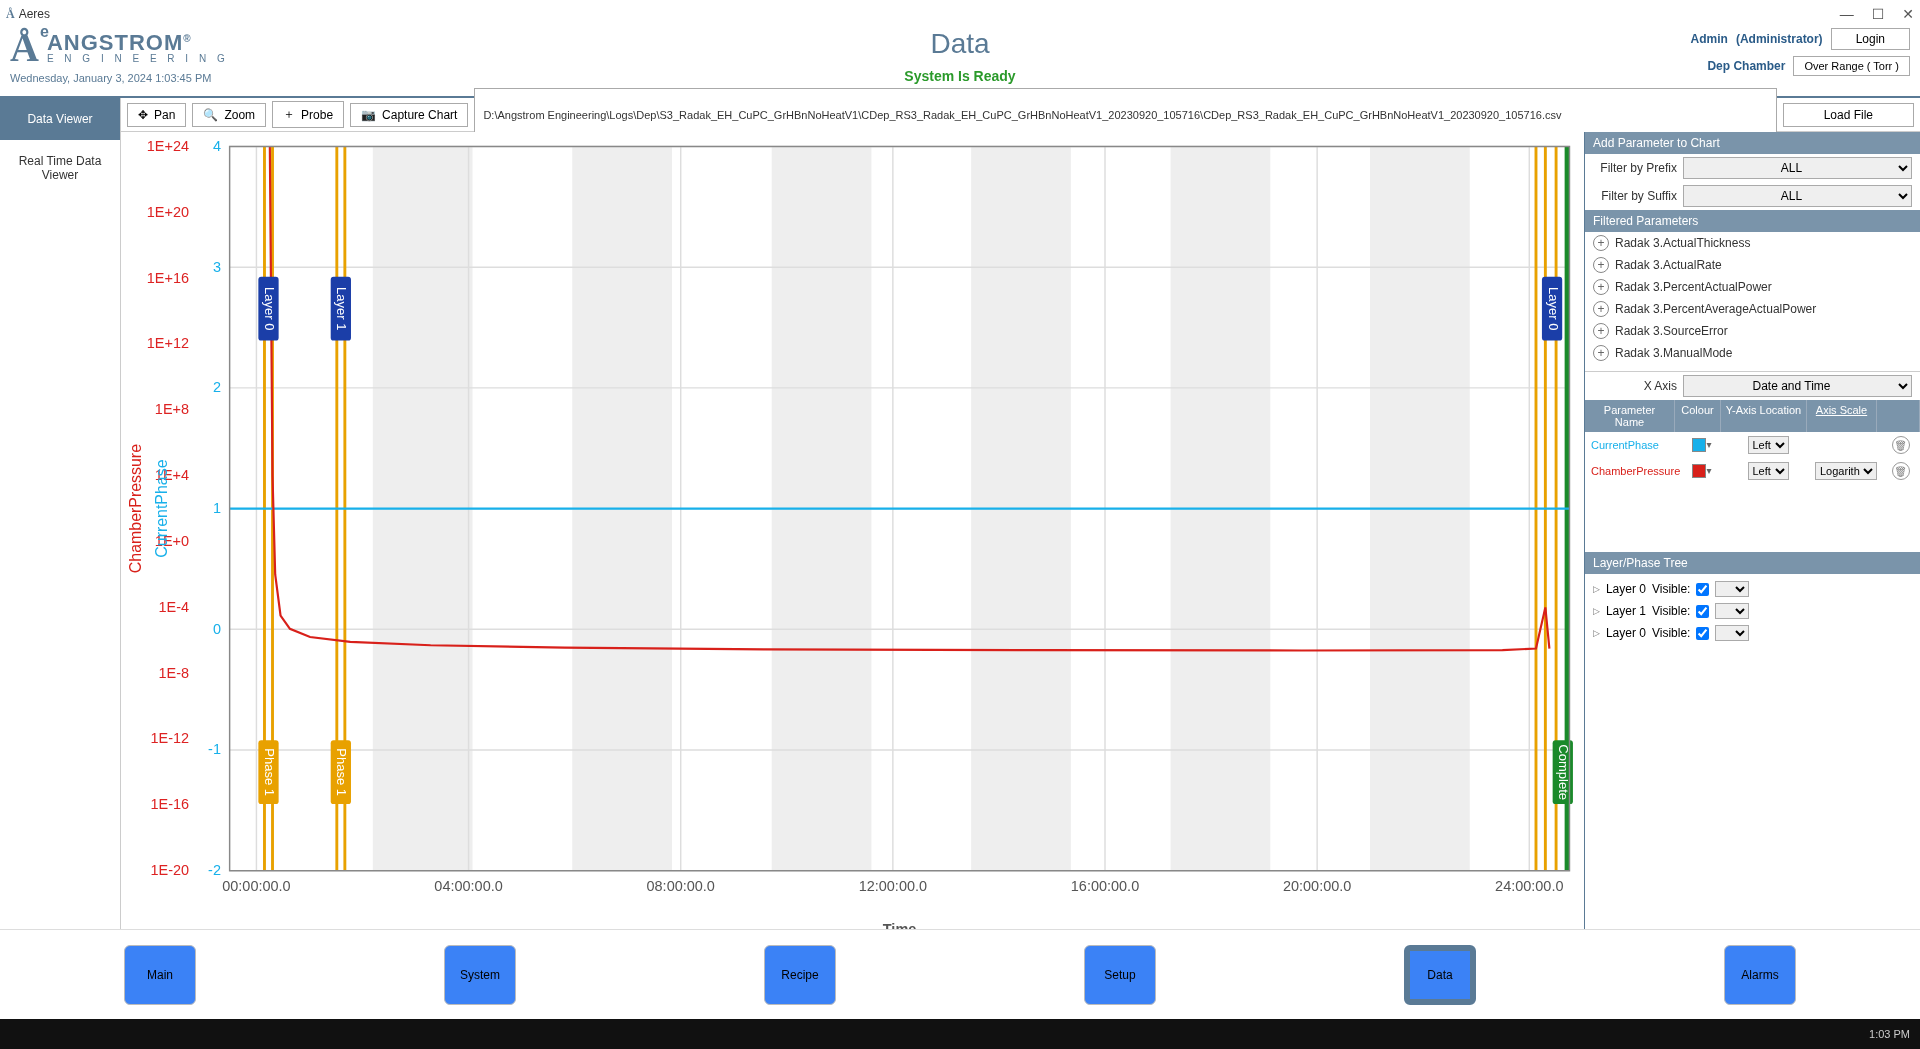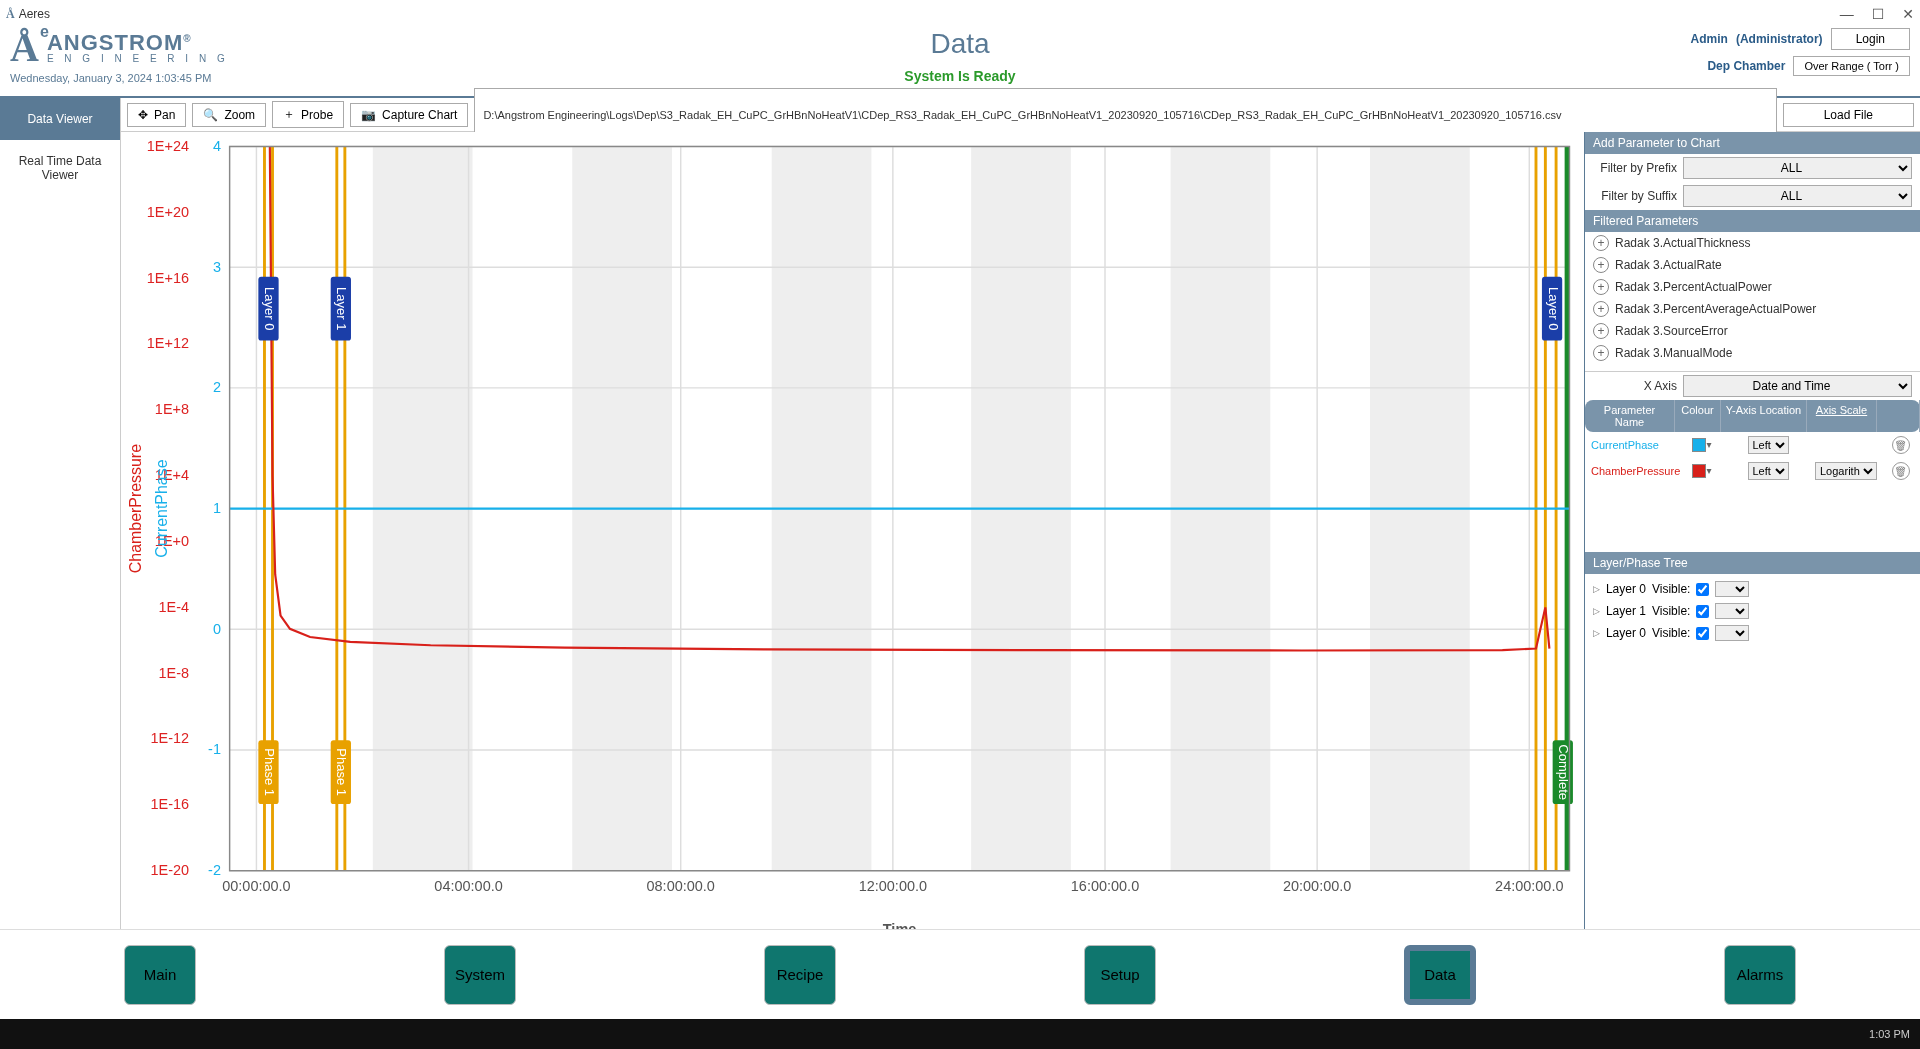--- a/index.html
+++ b/index.html
@@ -47,21 +47,21 @@
 .content { flex: 1; display: flex; overflow: hidden; }
 .chart-wrap { flex: 1; position: relative; background: #fff; }
 .right-panel { width: 336px; display: flex; flex-direction: column; border-left: 1px solid #5a7a95; font-size: 12px; }
 .panel-hdr { background: #7a94aa; color: #fff; padding: 4px 8px; font-size: 12px; }
 .panel-row { display: flex; align-items: center; padding: 3px 8px; gap: 6px; }
 .panel-row label { width: 84px; text-align: right; color: #333; }
 .panel-row select, .panel-row input { flex: 1; border: 1px solid #aaa; padding: 2px 4px; font-size: 12px; text-align: center; }
 .param-list { flex: 0 0 140px; overflow-y: scroll; border-bottom: 1px solid #ccc; position: relative; }
 .param-item { display: flex; align-items: center; gap: 6px; padding: 3px 8px; font-size: 12px; color: #333; }
 .plusbtn { width: 16px; height: 16px; border: 1px solid #888; border-radius: 50%; display: inline-flex; align-items: center; justify-content: center; font-size: 12px; color: #666; cursor: pointer; line-height: 1; }
-.cols-hdr { display: flex; background: #7a94aa; color: #fff; font-size: 11px; border-radius: 8px; }
+.cols-hdr { display: flex; background: #7a94aa; color: #fff; font-size: 11px; }
 .cols-hdr > div { padding: 4px; border-right: 1px solid #9ab; text-align: center; }
 .col-pname { width: 90px; }
 .col-color { width: 46px; }
 .col-loc { width: 86px; }
 .col-scale { width: 70px; text-decoration: underline; }
 .col-del { flex: 1; }
 .axis-row-wrap { height: 120px; }
 .axis-row { display: flex; align-items: center; padding: 4px 0 4px 4px; font-size: 11px; }
 .axis-row .pn { width: 90px; padding-left: 2px; }
 .axis-row .csel { width: 46px; display:flex; justify-content:center; }
@@ -71,21 +71,21 @@
 .axis-row .scale { width: 70px; text-align:center;}
 .axis-row .del { flex:1; text-align:center; }
 .trash { display:inline-flex; width:18px; height:18px; border:1px solid #999; border-radius:50%; align-items:center; justify-content:center; color:#777; cursor:pointer; font-size:10px;}
 .tree-wrap { flex: 1; padding: 4px 8px; }
 .tree-row { display: flex; align-items: center; gap: 6px; padding: 3px 0; font-size: 12px; }
 .tree-row .tri { color:#777; font-size:9px; }
 .tree-row select { border:1px solid #aaa; font-size:11px; width:34px; }
 
 
 .bottom { height: 90px; display: flex; align-items: center; justify-content: space-around; border-top: 1px solid #ddd; }
-.navbtn { width: 72px; height: 60px; border: 1px solid #bbb; border-radius: 6px; background:#0f766e; display:flex; align-items:center; justify-content:center; font-size:15px; cursor:pointer; }
+.navbtn { width: 72px; height: 60px; border: 1px solid #bbb; border-radius: 6px; background:#3b82f6; display:flex; align-items:center; justify-content:center; font-size:12px; cursor:pointer; }
 .navbtn.active { border: 6px solid #5a7a95; }
 
 .taskbar { height: 30px; background: #111; color:#ccc; font-size:11px; display:flex; align-items:center; justify-content:flex-end; padding:0 10px; }
 
 
 .chart-svg { position:absolute; inset:0; }
 
 
 .axtxt { font-size: 10px; fill: #555; }
 .axtxt-red { font-size: 10px; fill: #d22; }

